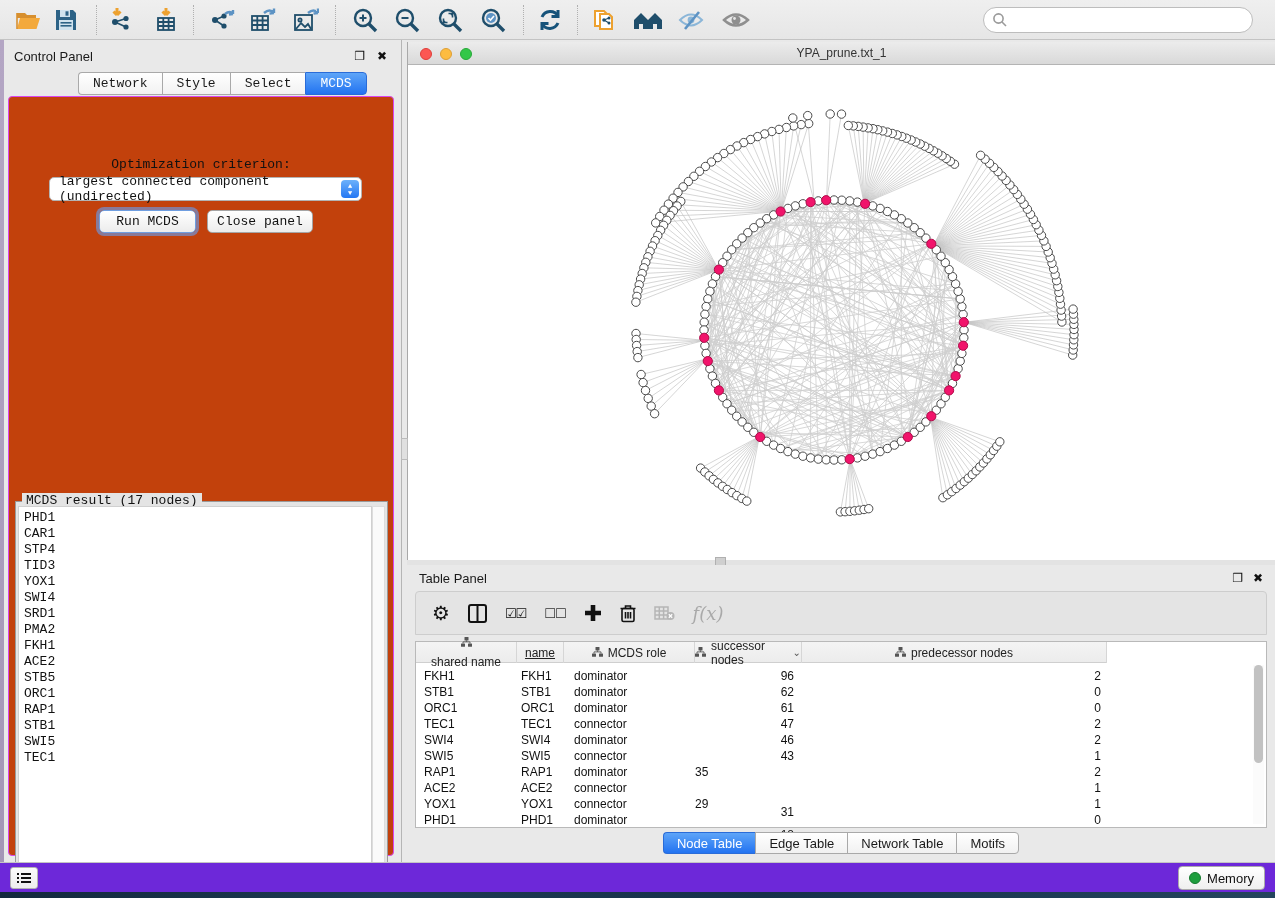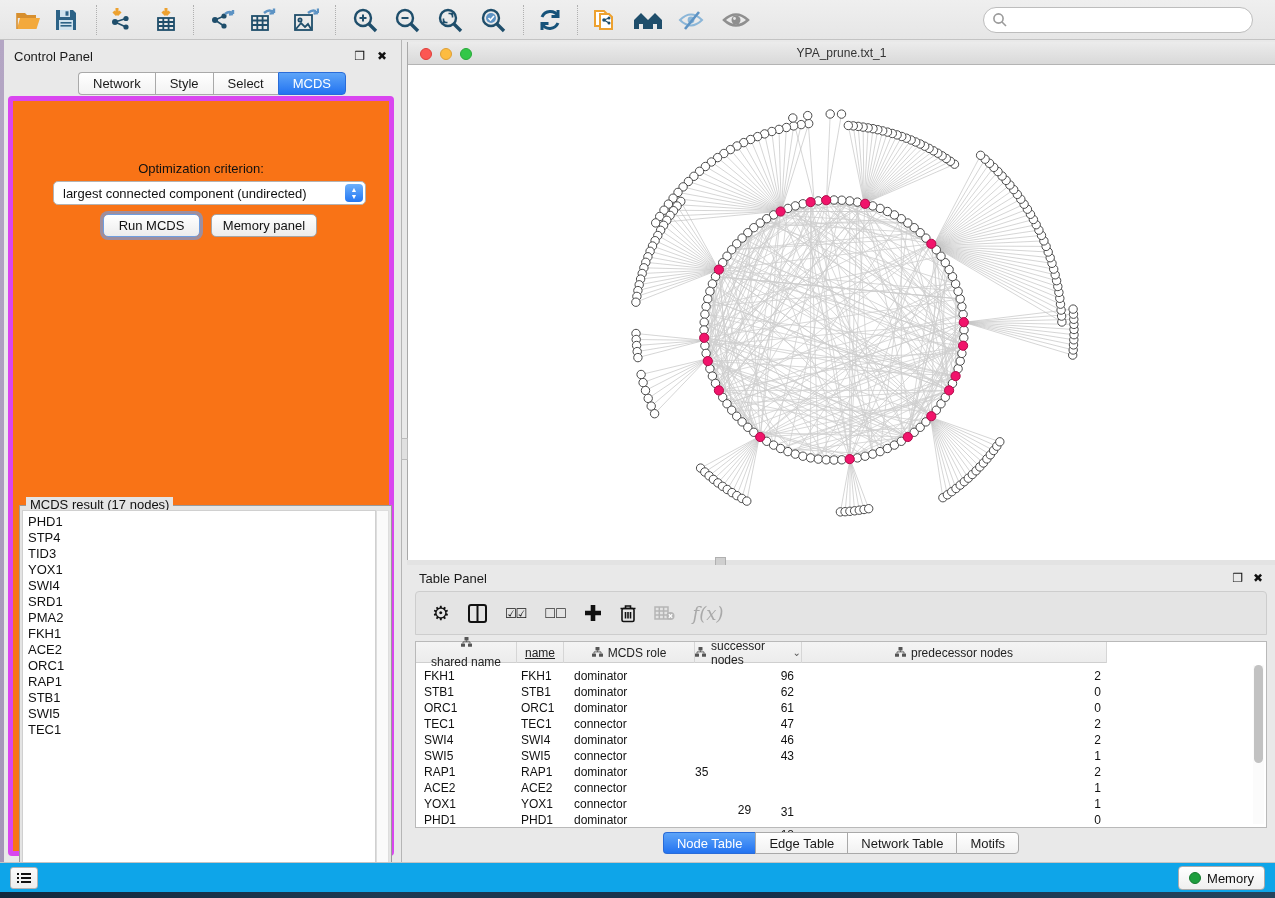--- a/index.html
+++ b/index.html
@@ -14,22 +14,22 @@
   #searchbox { position:absolute; right:22px; top:7px; width:270px; height:26px; background:#fff; border:1px solid #bdbdbd; border-radius:13px; display:flex; align-items:center; padding-left:8px; }
 
   
   #left-strip { left:0; top:40px; width:4px; height:852px; background:linear-gradient(180deg,#b4a6c4,#a395b6); }
   #bottom-strip { left:0; top:892px; width:1275px; height:6px; background:linear-gradient(90deg,#12283d,#1d3a52 30%,#16304a 60%,#24455e); }
 
   
   #control-panel { left:4px; top:40px; width:398px; height:822px; background:#e9e9e9; border-right:1px solid #b5b5b5; }
   #cp-title { position:absolute; left:10px; top:9px; font-size:13px; color:#1a1a1a; }
   .winbtn { position:absolute; top:9px; font-size:12px; color:#111; cursor:default; }
-  #cp-body { position:absolute; left:4px; top:56px; width:386px; height:760px; background:#f97316; border:5px solid #d946ef; border-radius:4px; }
-  #cp-tabs { position:absolute; left:74px; top:32px; height:23px; display:flex; z-index:3; }
+  #cp-body { position:absolute; left:4px; top:56px; width:386px; height:760px; background:#c2410c; border:1px solid #d946ef; border-radius:4px;font-family:Liberation Mono, monospace; }
+  #cp-tabs { position:absolute; left:74px; top:32px; height:23px; display:flex; z-index:3;font-family:Liberation Mono, monospace; }
   .cptab { height:23px; padding:0 14px; font-size:13px; background:linear-gradient(#ffffff,#f2f2f2); border:1px solid #a9a9a9; border-right:none; display:flex; align-items:center; color:#1a1a1a; }
   .cptab:first-child { border-radius:4px 0 0 4px; }
   .cptab:last-child { border-right:1px solid #a9a9a9; border-radius:0 4px 4px 0; }
   .cptab.sel { background:linear-gradient(#5ea5f8,#2273f1); color:#fff; border-color:#2a6cd8; }
 
   #opt-label { position:absolute; left:0; top:60px; width:100%; text-align:center; font-size:13px; color:#111; }
   #opt-select { position:absolute; left:40px; top:80px; width:313px; height:24px; background:#fff; border:1px solid #b3b3b3; border-radius:5px; font-size:13px; display:flex; align-items:center; padding-left:9px; color:#111; }
   #opt-stepper { position:absolute; right:2px; top:2px; width:18px; height:18px; border-radius:4px; background:linear-gradient(#6db1fb,#2477f3); display:flex; flex-direction:column; align-items:center; justify-content:center; gap:1px; }
   #opt-stepper span { color:#fff; font-size:7px; line-height:6px; }
   .macbtn { position:absolute; top:113px; height:23px; background:linear-gradient(#ffffff,#ececec); border:1px solid #a5a5a5; border-radius:5px; font-size:13px; color:#111; display:flex; align-items:center; justify-content:center; }
@@ -71,21 +71,21 @@
   #tbl-scroll { position:absolute; right:2px; top:23px; width:11px; bottom:3px; background:#fbfbfb; }
   #tbl-thumb { position:absolute; left:1px; top:0px; width:9px; height:98px; background:#c2c2c2; border-radius:5px; }
 
   #bottom-tabs { position:absolute; left:0; top:267px; width:100%; display:flex; justify-content:center; }
   .btab { height:22px; padding:0 13px; font-size:13px; background:linear-gradient(#ffffff,#f1f1f1); border:1px solid #a9a9a9; border-right:none; display:flex; align-items:center; color:#1a1a1a; }
   .btab:first-child { border-radius:4px 0 0 4px; }
   .btab:last-child { border-right:1px solid #a9a9a9; border-radius:0 4px 4px 0; }
   .btab.sel { background:linear-gradient(#5ea5f8,#2273f1); color:#fff; border-color:#2a6cd8; }
 
   
-  #statusbar { left:0; top:862px; width:1275px; height:30px; background:#0ea5e9; border-top:1px solid #c4c4c4; }
+  #statusbar { left:0; top:862px; width:1275px; height:30px; background:#6d28d9; border-top:1px solid #c4c4c4; }
   #list-btn { position:absolute; left:10px; top:4px; width:28px; height:22px; background:linear-gradient(#fbfbfb,#ededed); border:1px solid #b3b3b3; border-radius:3px; display:flex; align-items:center; justify-content:center; }
   #memory-btn { position:absolute; right:10px; top:3px; height:24px; padding:0 10px; background:linear-gradient(#ffffff,#efefef); border:1px solid #ababab; border-radius:4px; display:flex; align-items:center; gap:6px; font-size:13px; color:#111; }
   #memory-dot { width:12px; height:12px; border-radius:50%; background:#1e9e3e; border:1px solid #157a2e; }
 </style>
 </head>
 <body>
 
 <div class="abs" id="toolbar">
   <div class="tbtn" style="left:10px">
     <svg width="26" height="22" viewBox="0 0 26 22">
@@ -254,34 +254,36 @@
   <div id="cp-body">
     <div id="opt-label">Optimization criterion:</div>
     <div id="opt-select">
       <span>largest connected component (undirected)</span>
       <div id="opt-stepper">
           <span>▲</span>
           <span>▼</span>
         </div>
     </div>
     <div class="macbtn" id="run-btn">Run MCDS</div>
-    <div class="macbtn" id="close-btn">Memory panel</div>
+    <div class="macbtn" id="close-btn">Close panel</div>
 
     <div id="result-box">
       <div id="result-legend">MCDS result (17 nodes)</div>
       <div id="result-list">
           <div class="result-item">PHD1</div>
+          <div class="result-item">CAR1</div>
           <div class="result-item">STP4</div>
           <div class="result-item">TID3</div>
           <div class="result-item">YOX1</div>
           <div class="result-item">SWI4</div>
           <div class="result-item">SRD1</div>
           <div class="result-item">PMA2</div>
           <div class="result-item">FKH1</div>
           <div class="result-item">ACE2</div>
+          <div class="result-item">STB5</div>
           <div class="result-item">ORC1</div>
           <div class="result-item">RAP1</div>
           <div class="result-item">STB1</div>
           <div class="result-item">SWI5</div>
           <div class="result-item">TEC1</div>
         </div>
       <div id="result-scroll"></div>
     </div>
   </div>
 </div>
@@ -1164,21 +1166,21 @@
           <div class="td" style="width: 101px; text-align: left; padding-left: 8px;">ACE2</div>
           <div class="td" style="width: 47px; text-align: left; padding-left: 4px;">ACE2</div>
           <div class="td" style="width: 131px; text-align: left; padding-left: 10px;">connector</div>
           <div class="td" style="width: 107px; text-align: right; padding-right: 8px; margin-top: 24px;">31</div>
           <div class="td" style="width: 305px; text-align: right; padding-right: 6px;">1</div>
         </div>
         <div class="tcellrow" style="top: 154px; left: 0px;">
           <div class="td" style="width: 101px; text-align: left; padding-left: 8px;">YOX1</div>
           <div class="td" style="width: 47px; text-align: left; padding-left: 4px;">YOX1</div>
           <div class="td" style="width: 131px; text-align: left; padding-left: 10px;">connector</div>
-          <div class="td" style="width: 107px; text-align: center; padding-right: 8px; margin-top: 6px;">29</div>
+          <div class="td" style="width: 107px; text-align: left; padding-right: 8px;">29</div>
           <div class="td" style="width: 305px; text-align: right; padding-right: 6px;">1</div>
         </div>
         <div class="tcellrow" style="top: 170px; left: 0px;">
           <div class="td" style="width: 101px; text-align: left; padding-left: 8px;">PHD1</div>
           <div class="td" style="width: 47px; text-align: left; padding-left: 4px;">PHD1</div>
           <div class="td" style="width: 131px; text-align: left; padding-left: 10px;">dominator</div>
           <div class="td" style="width: 107px; text-align: right; padding-right: 8px; margin-top: 15px;">18</div>
           <div class="td" style="width: 305px; text-align: right; padding-right: 6px;">0</div>
         </div>
       </div>

